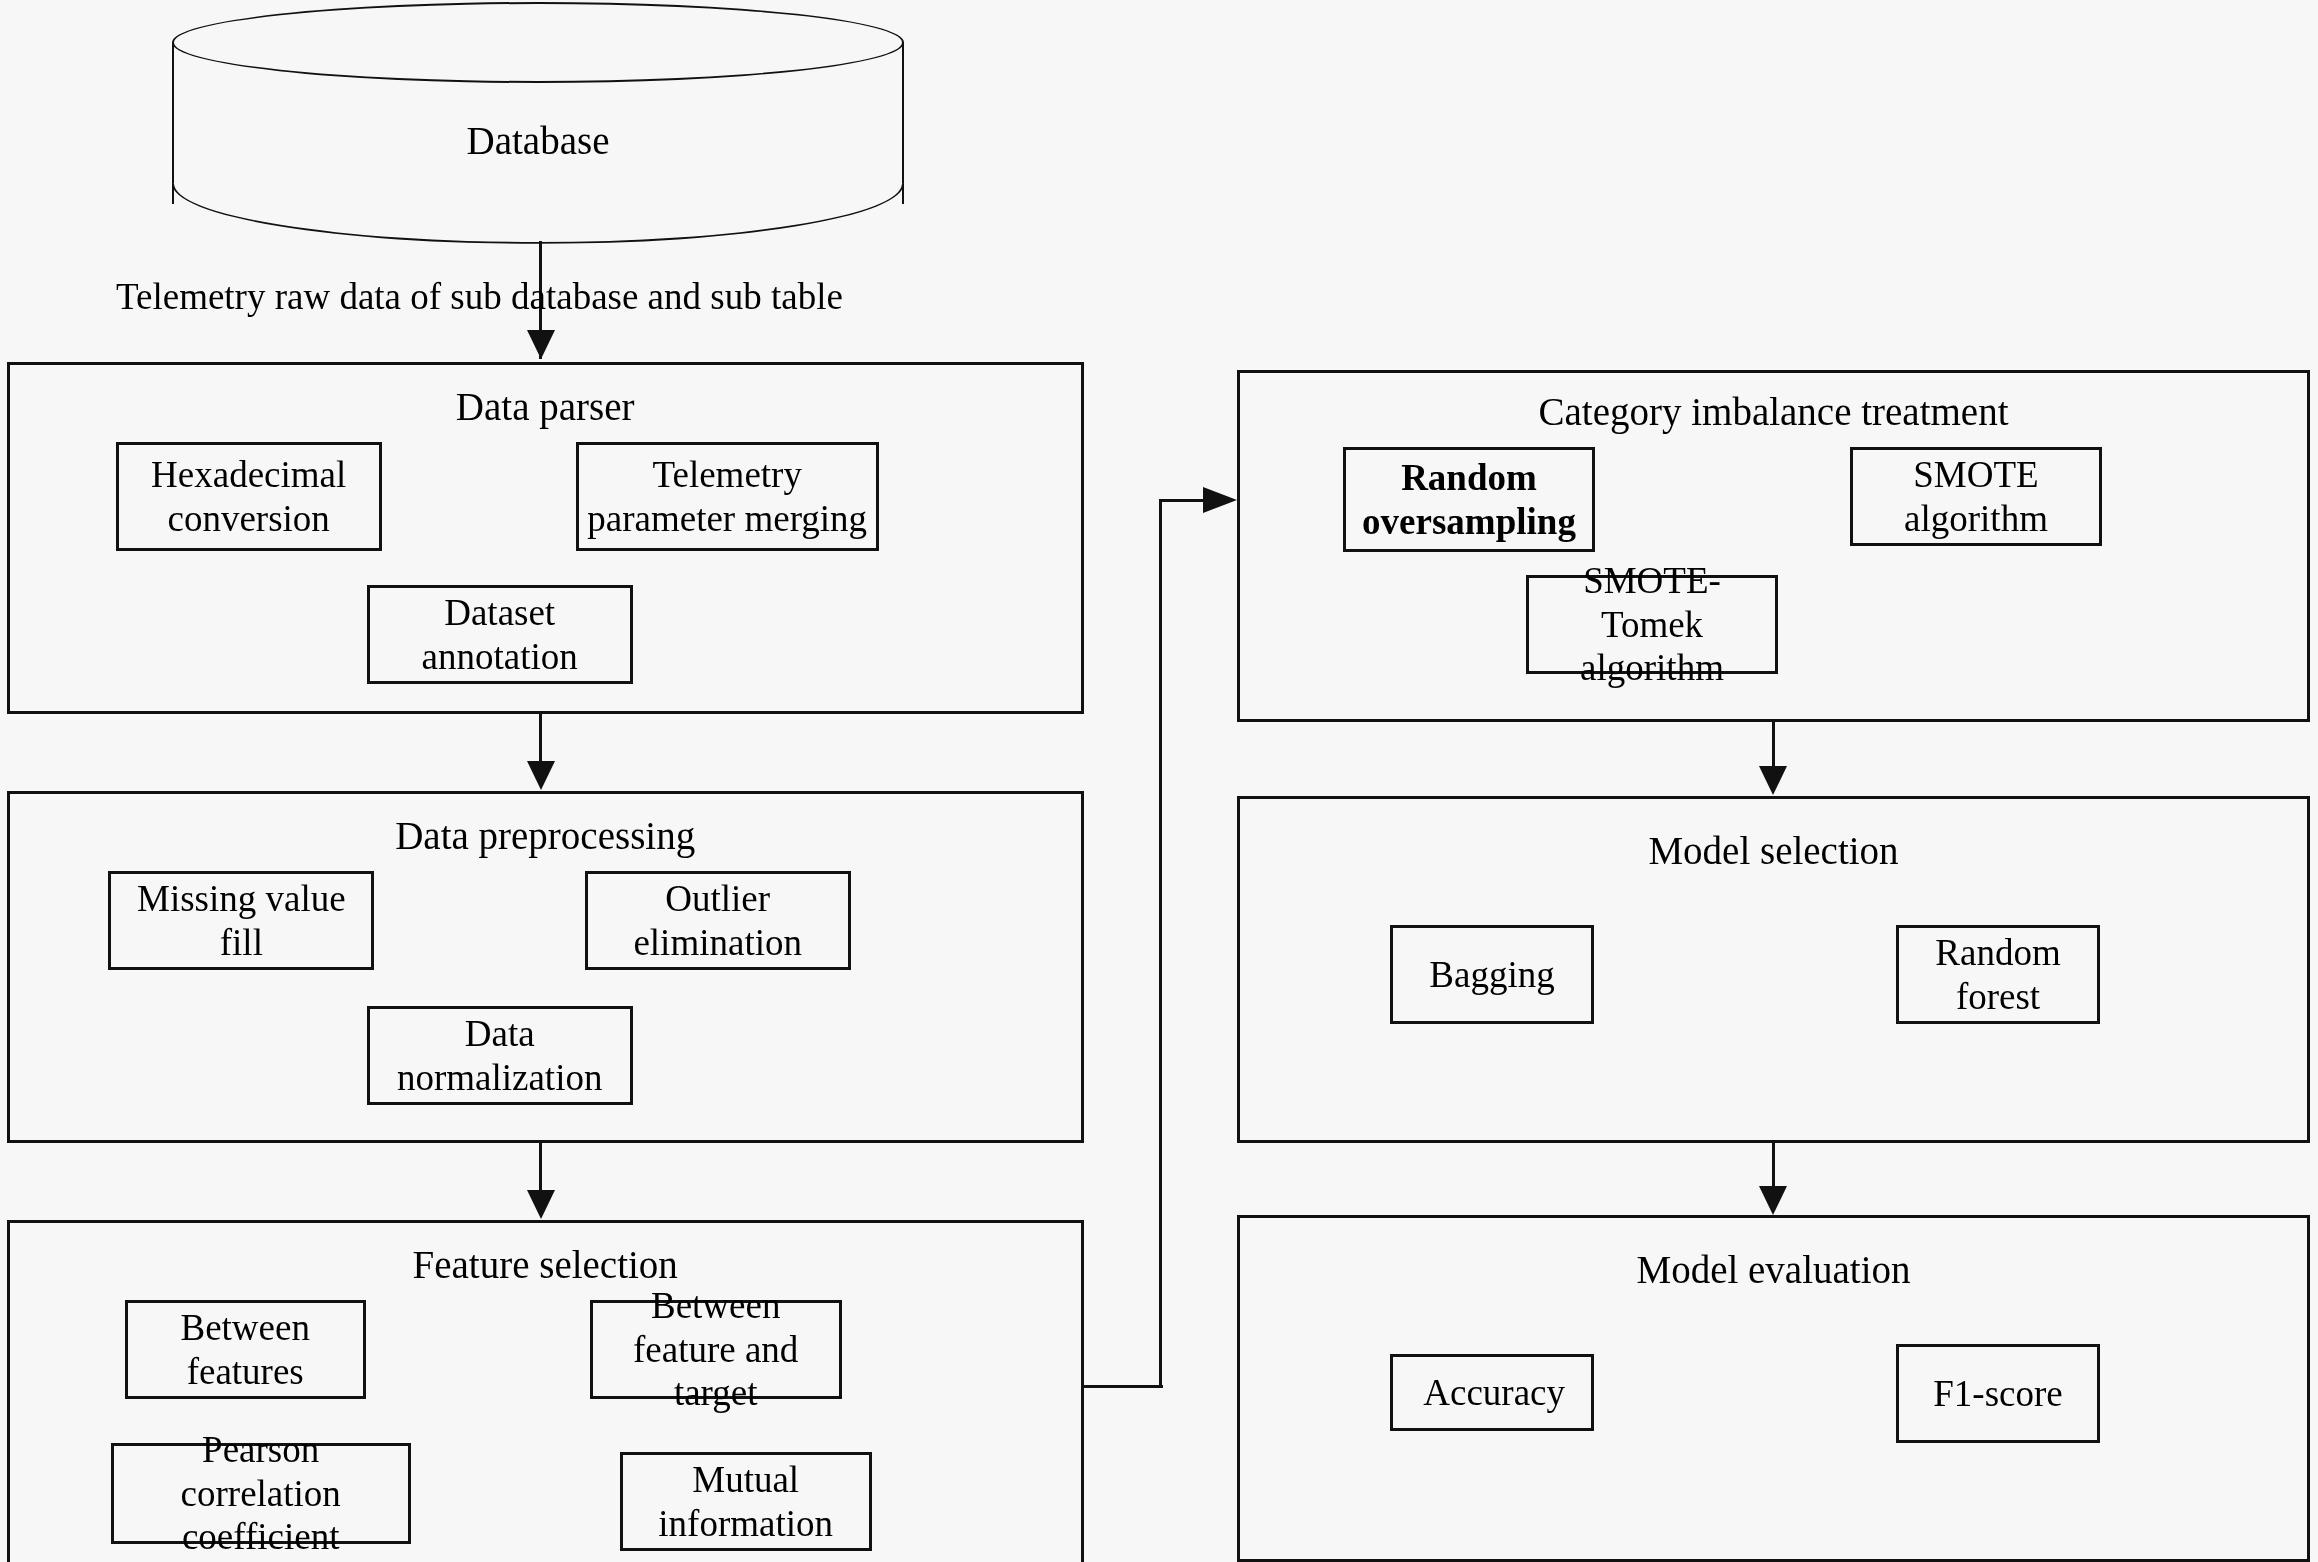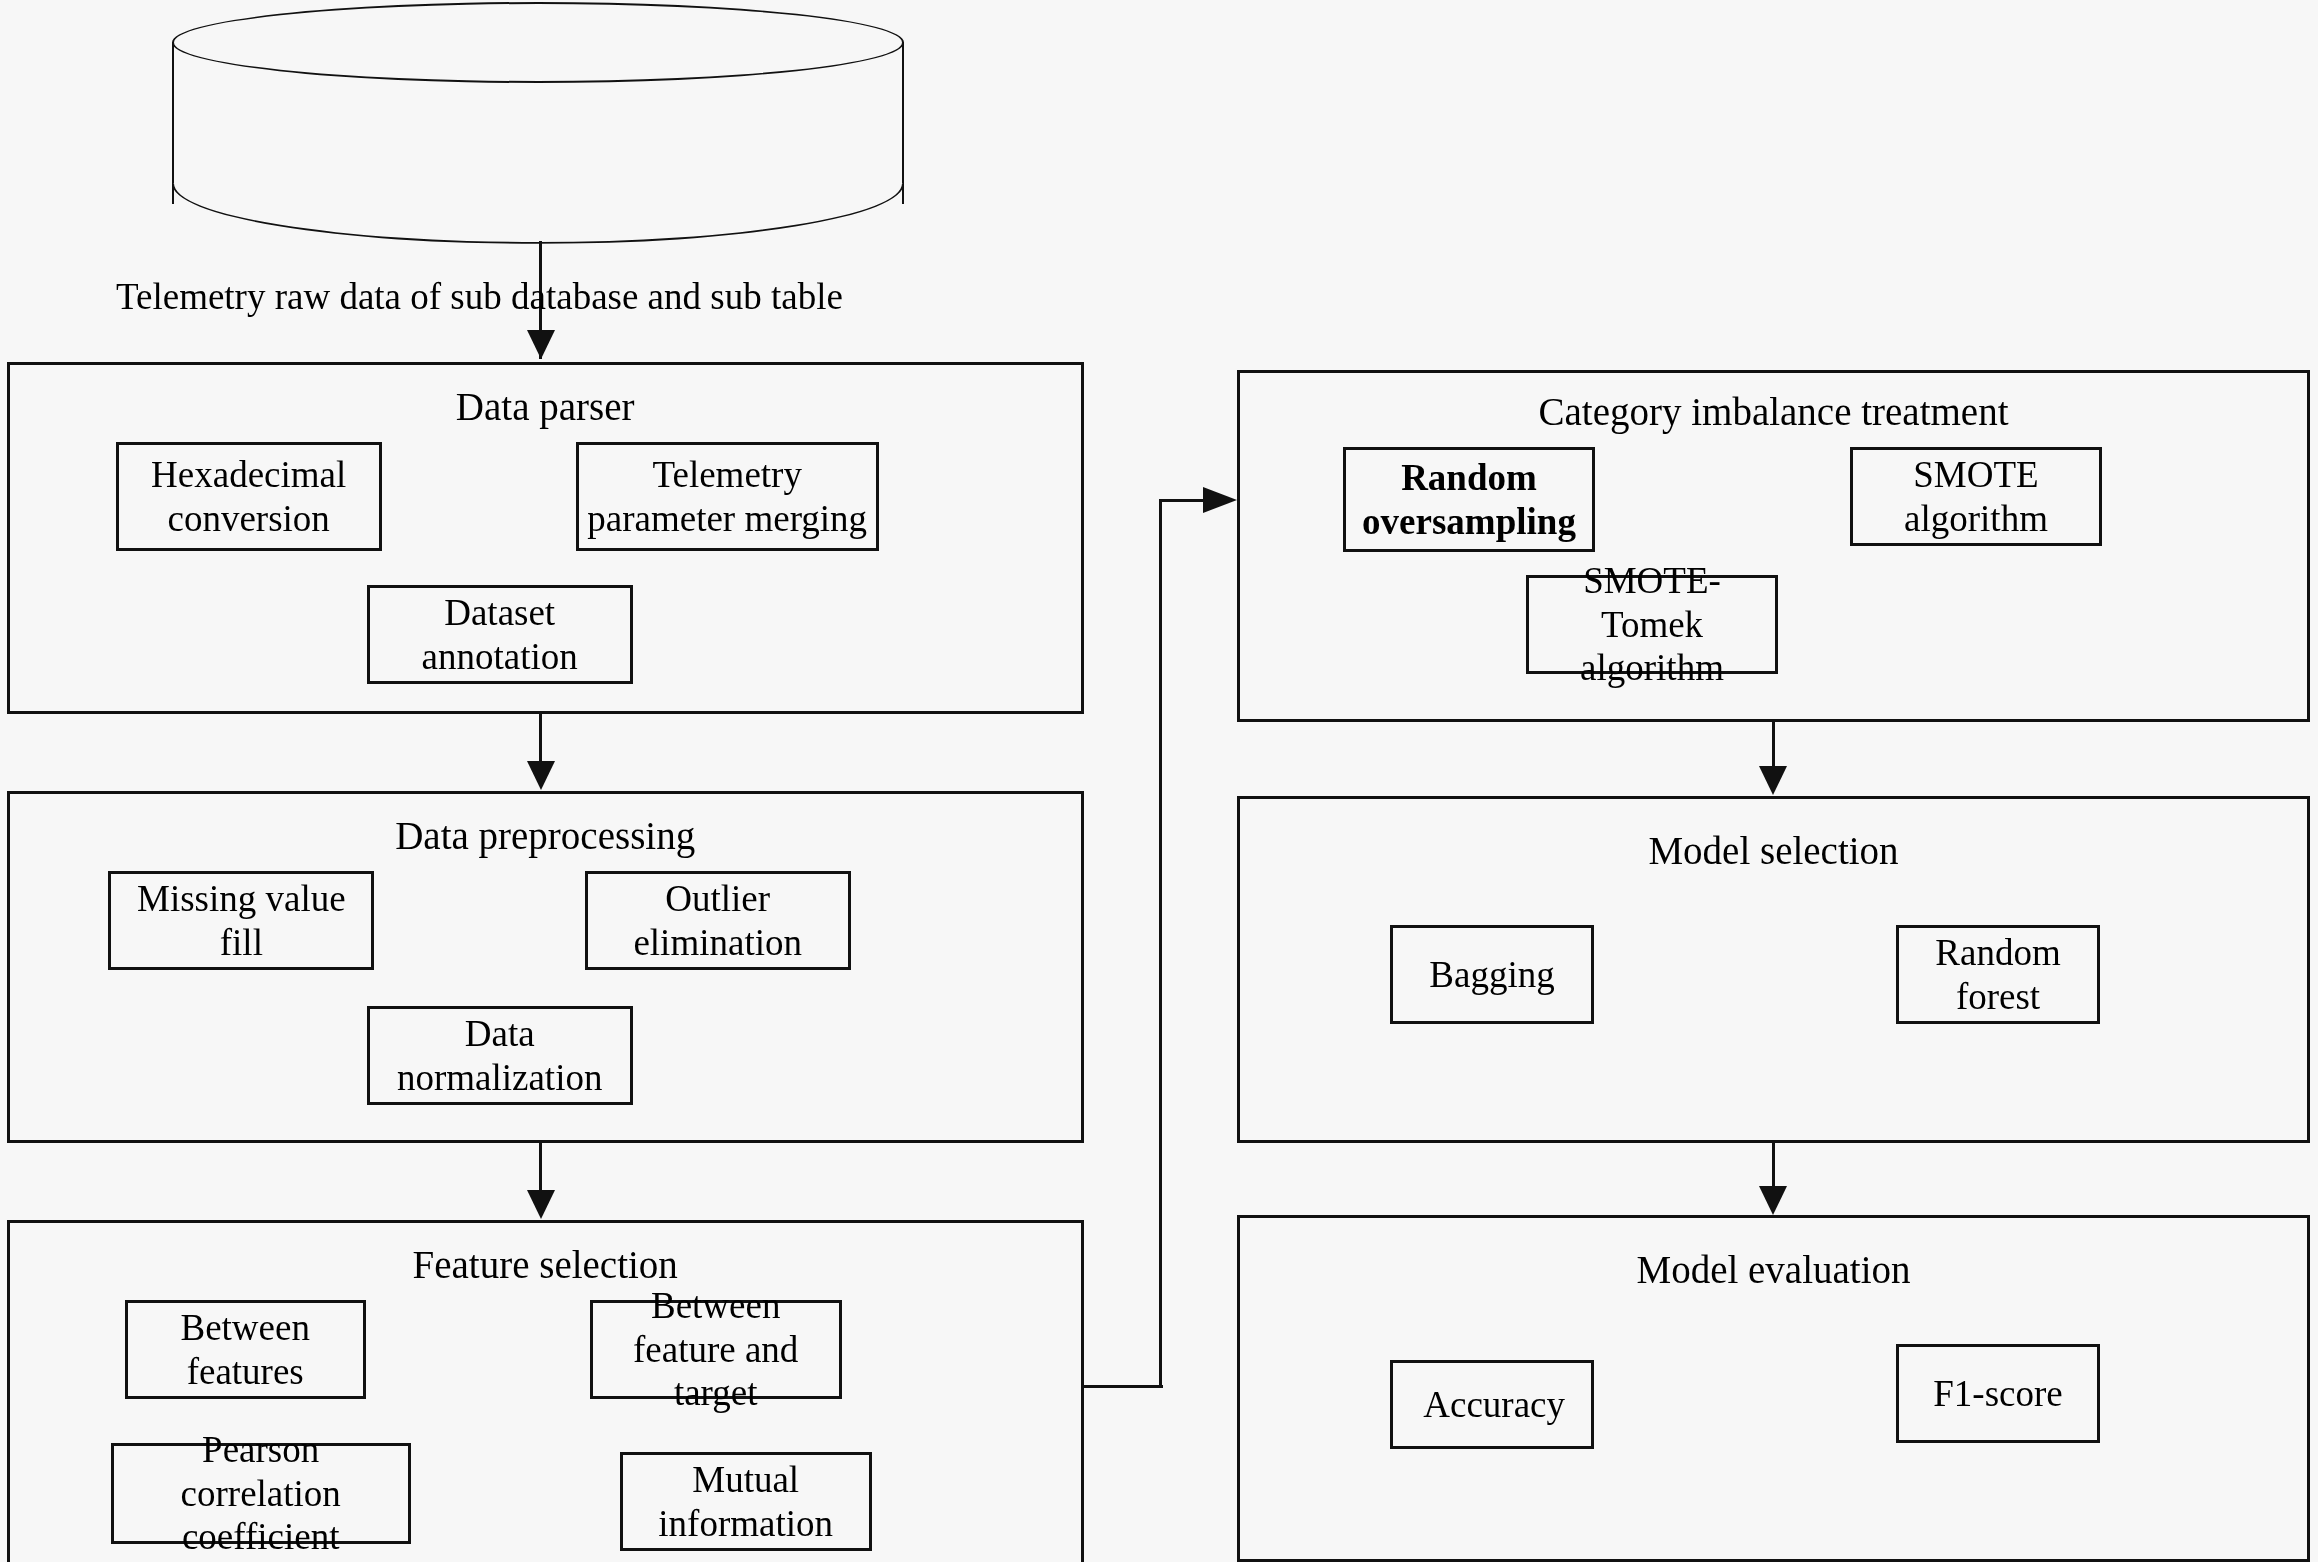--- a/index.html
+++ b/index.html
@@ -128,20 +128,21 @@
 </style>
 </head>
 <body>
 
 <div id="canvas">
 
   <div class="cylinder">
     <div class="cyl-body"></div>
     <div class="cyl-bottom"></div>
     <div class="cyl-top"></div>
+    <div class="cyl-label">Database</div>
   </div>
 
   <div class="vline" style="left:539px; top:241px; height:118px;"></div>
   <div class="arrow-down" style="left:527px; top:330px;"></div>
   <div class="edge-label" style="left:116px; top:278px;">Telemetry raw data of sub database and sub table</div>
 
   <div class="stage" style="left:6.7px; top:362px; width:1077px; height:352px;">
     <div class="stage-title" style="top:22px;">Data parser</div>
     <div class="node" style="left:106px; top:77px; width:266px; height:109px;">Hexadecimal conversion</div>
     <div class="node" style="left:566px; top:77px; width:303px; height:109px;">Telemetry parameter merging</div>
@@ -188,18 +189,18 @@
     <div class="stage-title" style="top:32px;">Model selection</div>
     <div class="node" style="left:150px; top:126px; width:204px; height:99px;">Bagging</div>
     <div class="node" style="left:656px; top:126px; width:204px; height:99px;">Random forest</div>
   </div>
 
   <div class="vline" style="left:1772px; top:1142px; height:49px;"></div>
   <div class="arrow-down" style="left:1759px; top:1186px;"></div>
 
   <div class="stage" style="left:1237px; top:1215px; width:1073px; height:347px;">
     <div class="stage-title" style="top:32px;">Model evaluation</div>
-    <div class="node" style="left:150px; top:142px; width:204px; height:89px;padding-left:11px;">Accuracy</div>
+    <div class="node" style="left:150px; top:136px; width:204px; height:77px;padding-left:11px;">Accuracy</div>
     <div class="node" style="left:656px; top:126px; width:204px; height:99px;">F1-score</div>
   </div>
 
 </div>
 
 
 </body></html>

